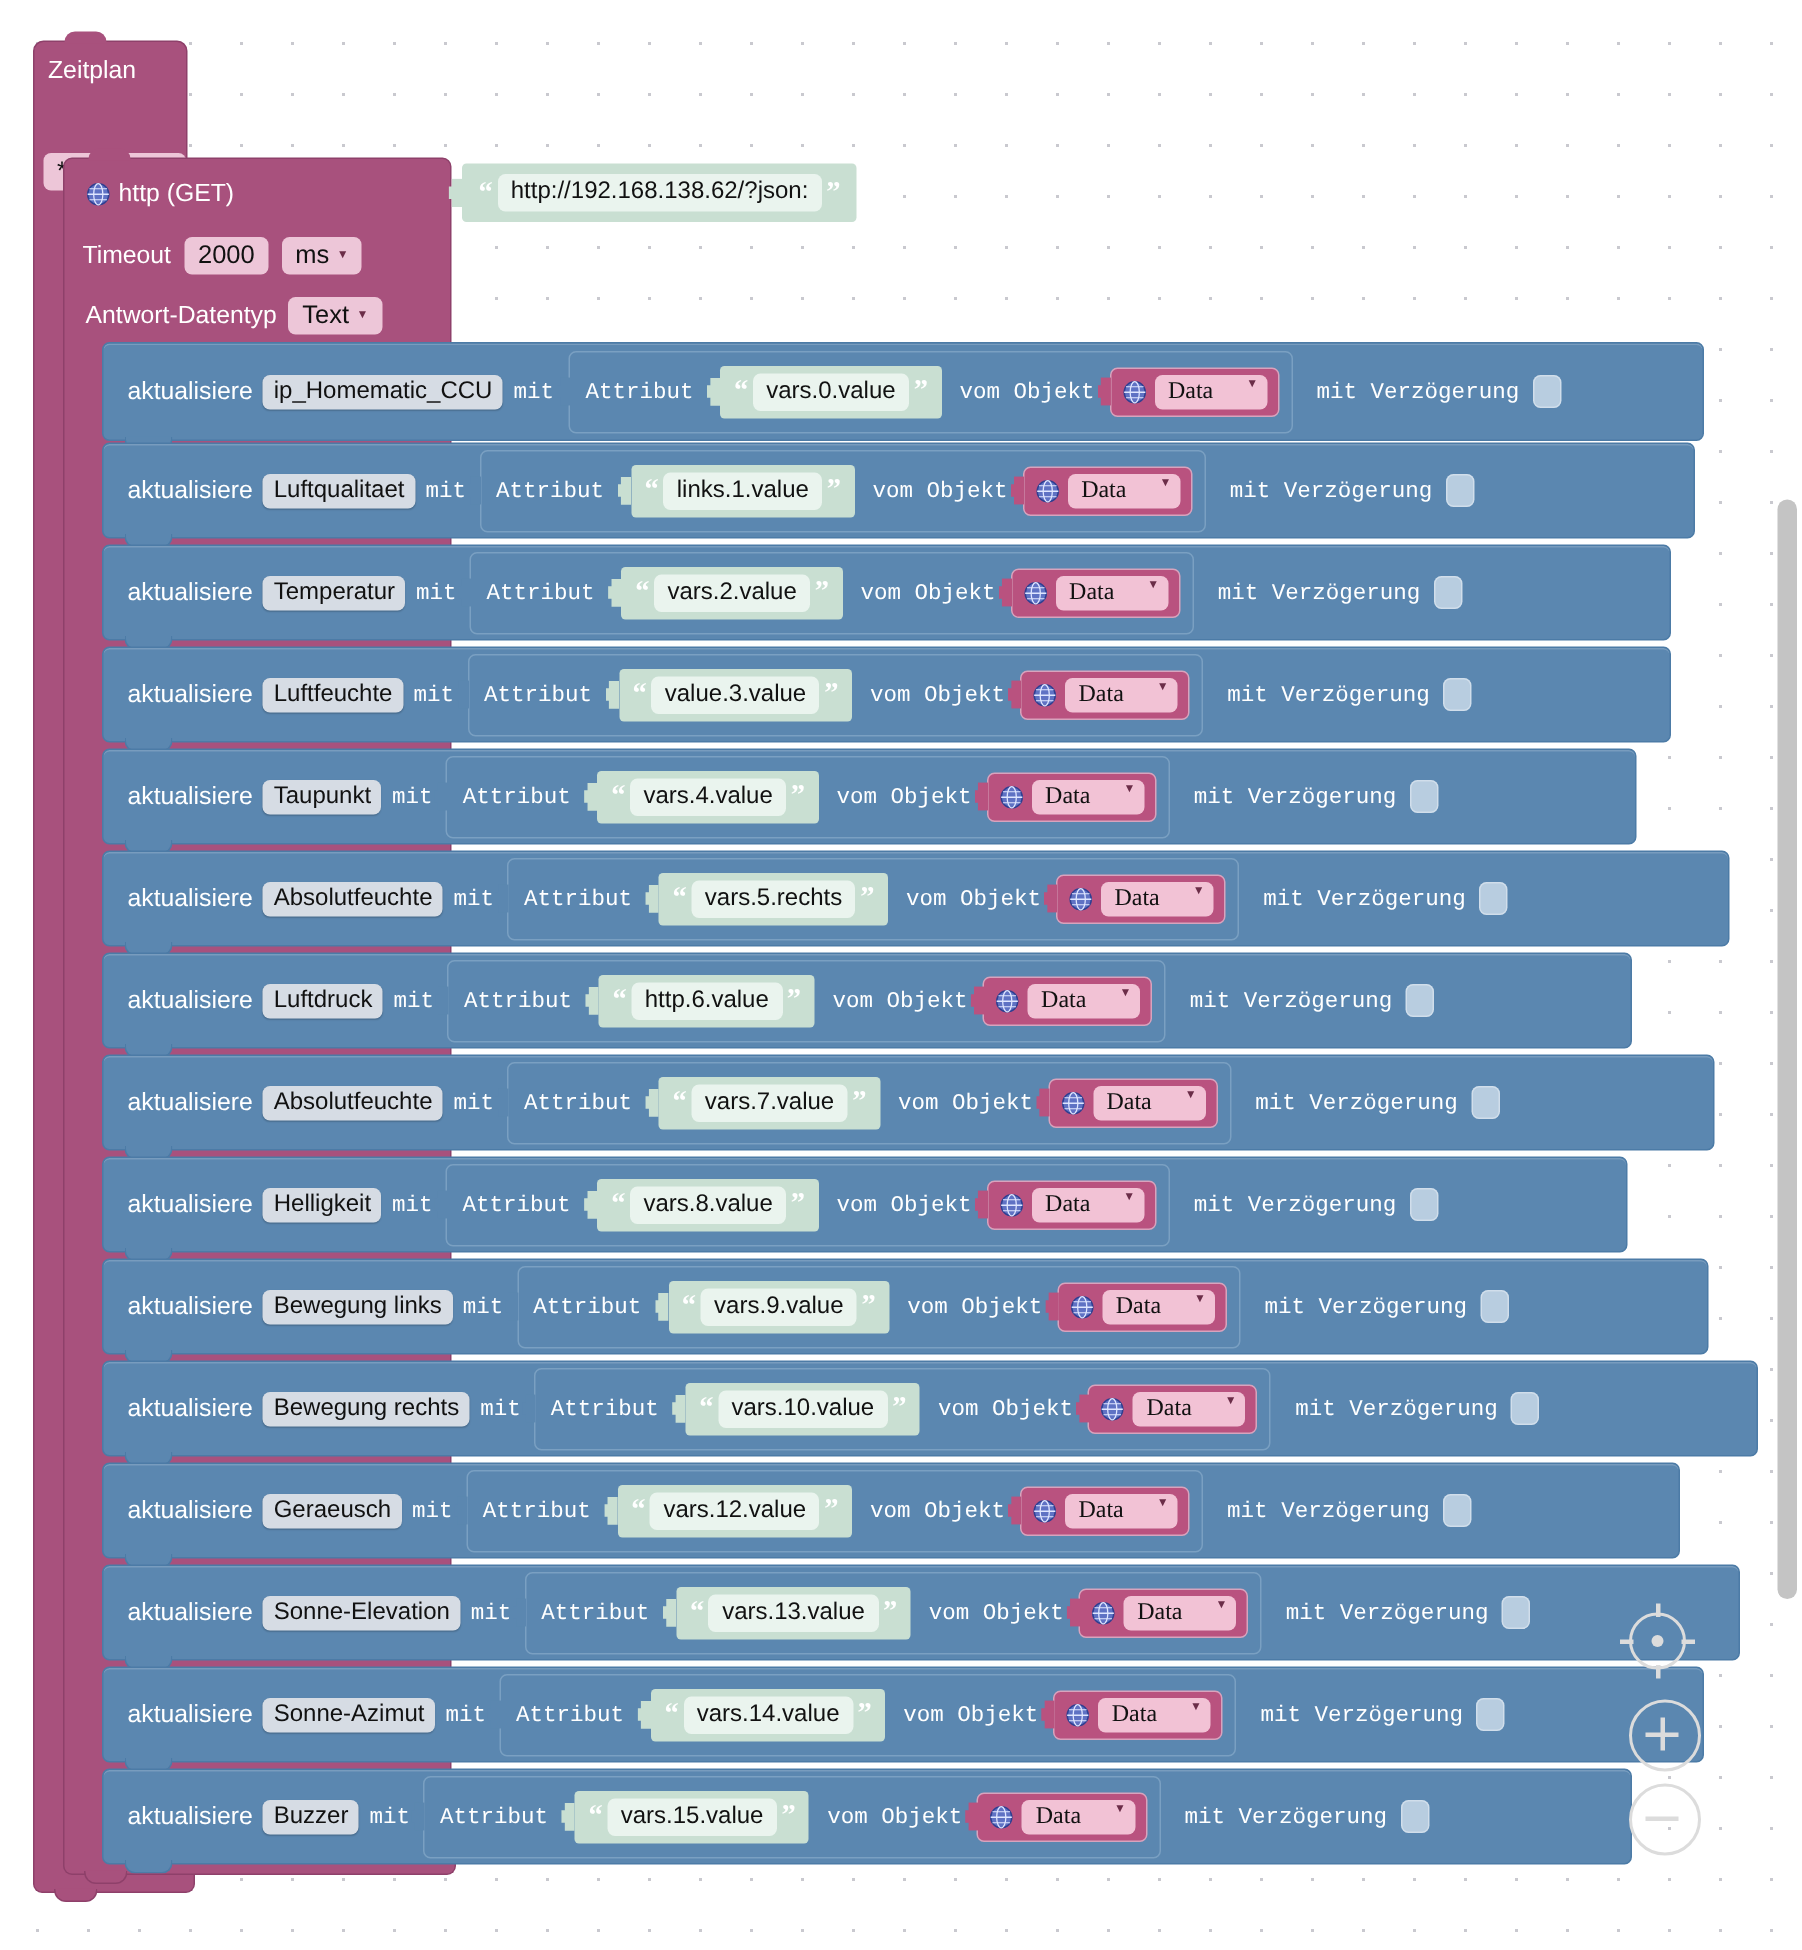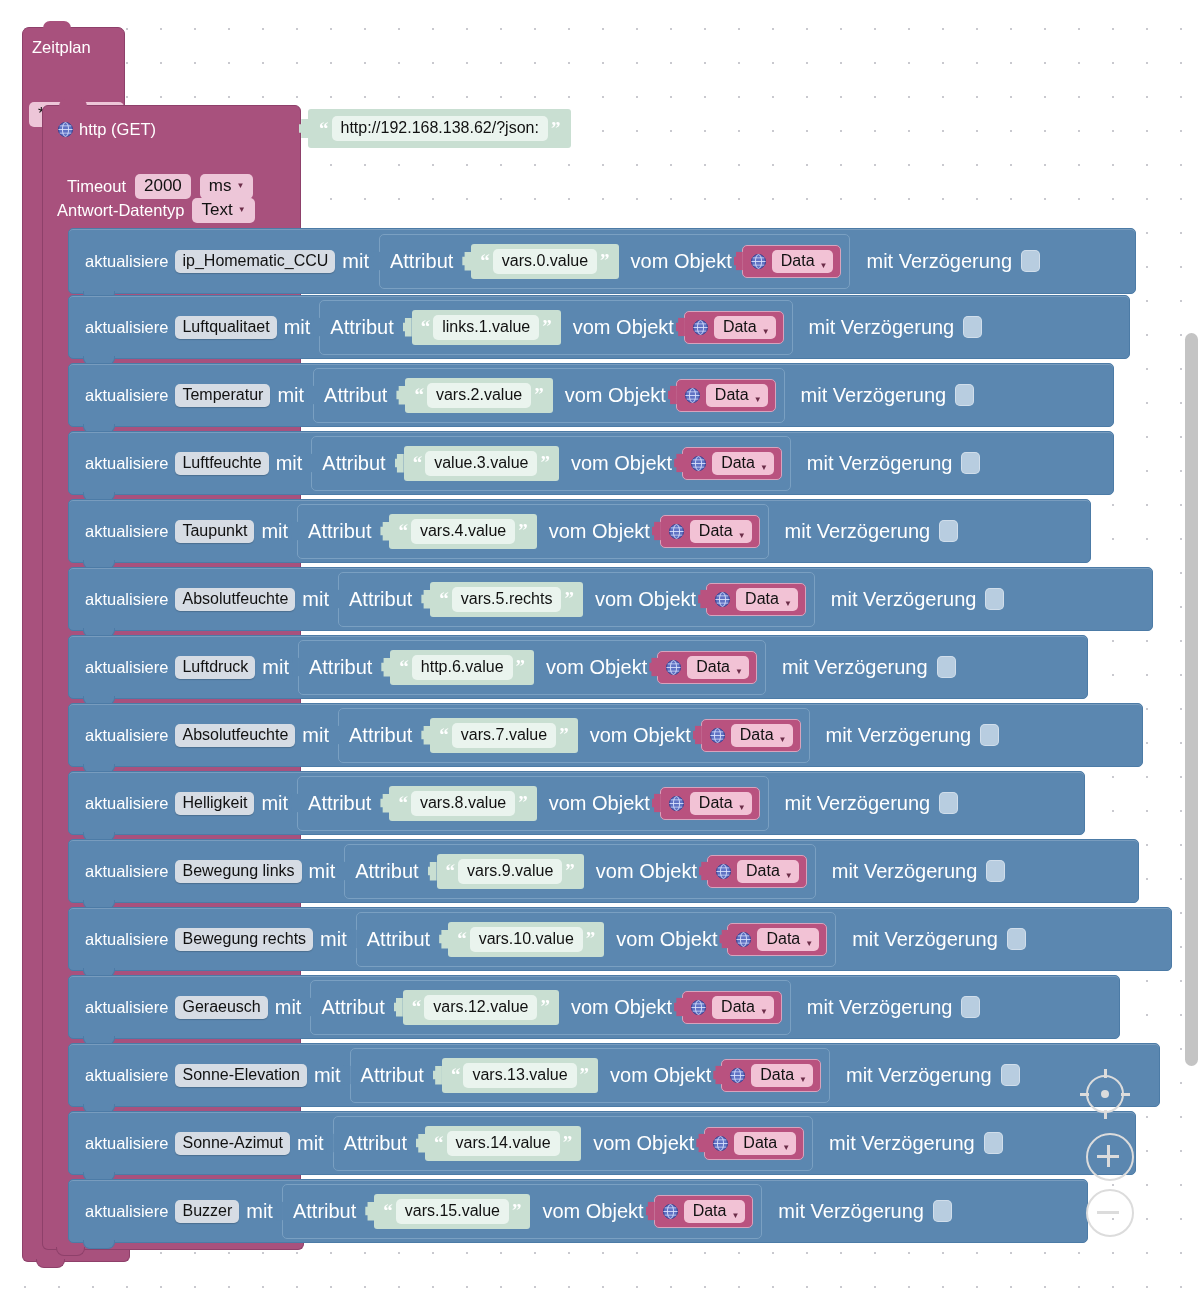--- a/index.html
+++ b/index.html
@@ -34,21 +34,21 @@
     border-bottom:1px solid #4c7ba6;
     border-radius:0 0 7px 7px;
   }
 
   .row-inner{
     position:absolute;left:0;top:0;right:0;bottom:0;
     display:flex;align-items:center;
     padding-left:16px;
   }
   .lbl{color:#ffffff;font-size:16.5px;white-space:nowrap;}
-  .lbl.sm{font-size:20px;}
+  .lbl.sm{font-size:15px;font-family:Liberation Mono, monospace;}
 
   
   .varfield{
     background:#d6dce4;color:#111;
     border-radius:5px;
     padding:2px 7px 3px 7px;
     font-size:16px;
     margin:0 7px;
     white-space:nowrap;
     box-shadow:0 1px 1px rgba(0,0,0,.18);
@@ -99,22 +99,23 @@
     border-radius:5px;display:flex;align-items:center;
     padding:4px 7px;margin-left:10px;position:relative;
   }
   .objblk::before{
     content:"";position:absolute;left:-9px;top:50%;transform:translateY(-50%);
     width:9px;height:19px;background:#b9527f;
     clip-path:polygon(100% 0,100% 100%,25% 100%,25% 72%,0 72%,0 28%,25% 28%,25% 0);
   }
   .ddfield{
     background:#f2c2d5;color:#111;font-size:16px;border-radius:5px;
-    padding:2px 6px 3px 9px;display:flex;align-items:flex-end;gap:5px;
+    padding:2px 6px 3px 9px;display:flex;align-items:flex-start;gap:22px;
     white-space:nowrap;
+    font-family:Liberation Serif, serif;
   }
   .ddarrow{font-size:8px;color:#6b2d48;line-height:1;}
 
   
   .globe{width:17px;height:17px;flex:0 0 auto;display:block;margin-right:5px;}
 
   
   .chkbox{
     width:19px;height:22px;background:#b8cde0;border-radius:5px;
     margin-left:9px;box-shadow:inset 0 0 0 1px rgba(255,255,255,.35);
@@ -165,21 +166,21 @@
     <svg class="globe" viewBox="0 0 20 20">
       <circle cx="10" cy="10" r="8.3" fill="#5f72c4" stroke="#2e3f91" stroke-width="1.1"></circle>
       <ellipse cx="10" cy="10" rx="3.6" ry="8.3" fill="none" stroke="#dfe6ff" stroke-width="1"></ellipse>
       <line x1="1.7" y1="10" x2="18.3" y2="10" stroke="#dfe6ff" stroke-width="1"></line>
       <line x1="3.1" y1="5.7" x2="16.9" y2="5.7" stroke="#dfe6ff" stroke-width=".8"></line>
       <line x1="3.1" y1="14.3" x2="16.9" y2="14.3" stroke="#dfe6ff" stroke-width=".8"></line>
     </svg>
     <span class="lbl">http (GET)</span>
   </div>
 
-  <div style="position:absolute;left:24px;top:52px;display:flex;align-items:center;gap:9px;margin-top:16px;">
+  <div style="position:absolute;left:12px;top:52px;display:flex;align-items:center;gap:9px;">
     <span class="lbl">Timeout</span>
     <span class="pinkfield">2000</span>
     <span class="pinkfield">
       <span>ms</span>
       <span class="ddarrow">▼</span>
     </span>
   </div>
 
   <div style="position:absolute;left:14px;top:92px;display:flex;align-items:center;gap:8px;">
     <span class="lbl">Antwort-Datentyp</span>

